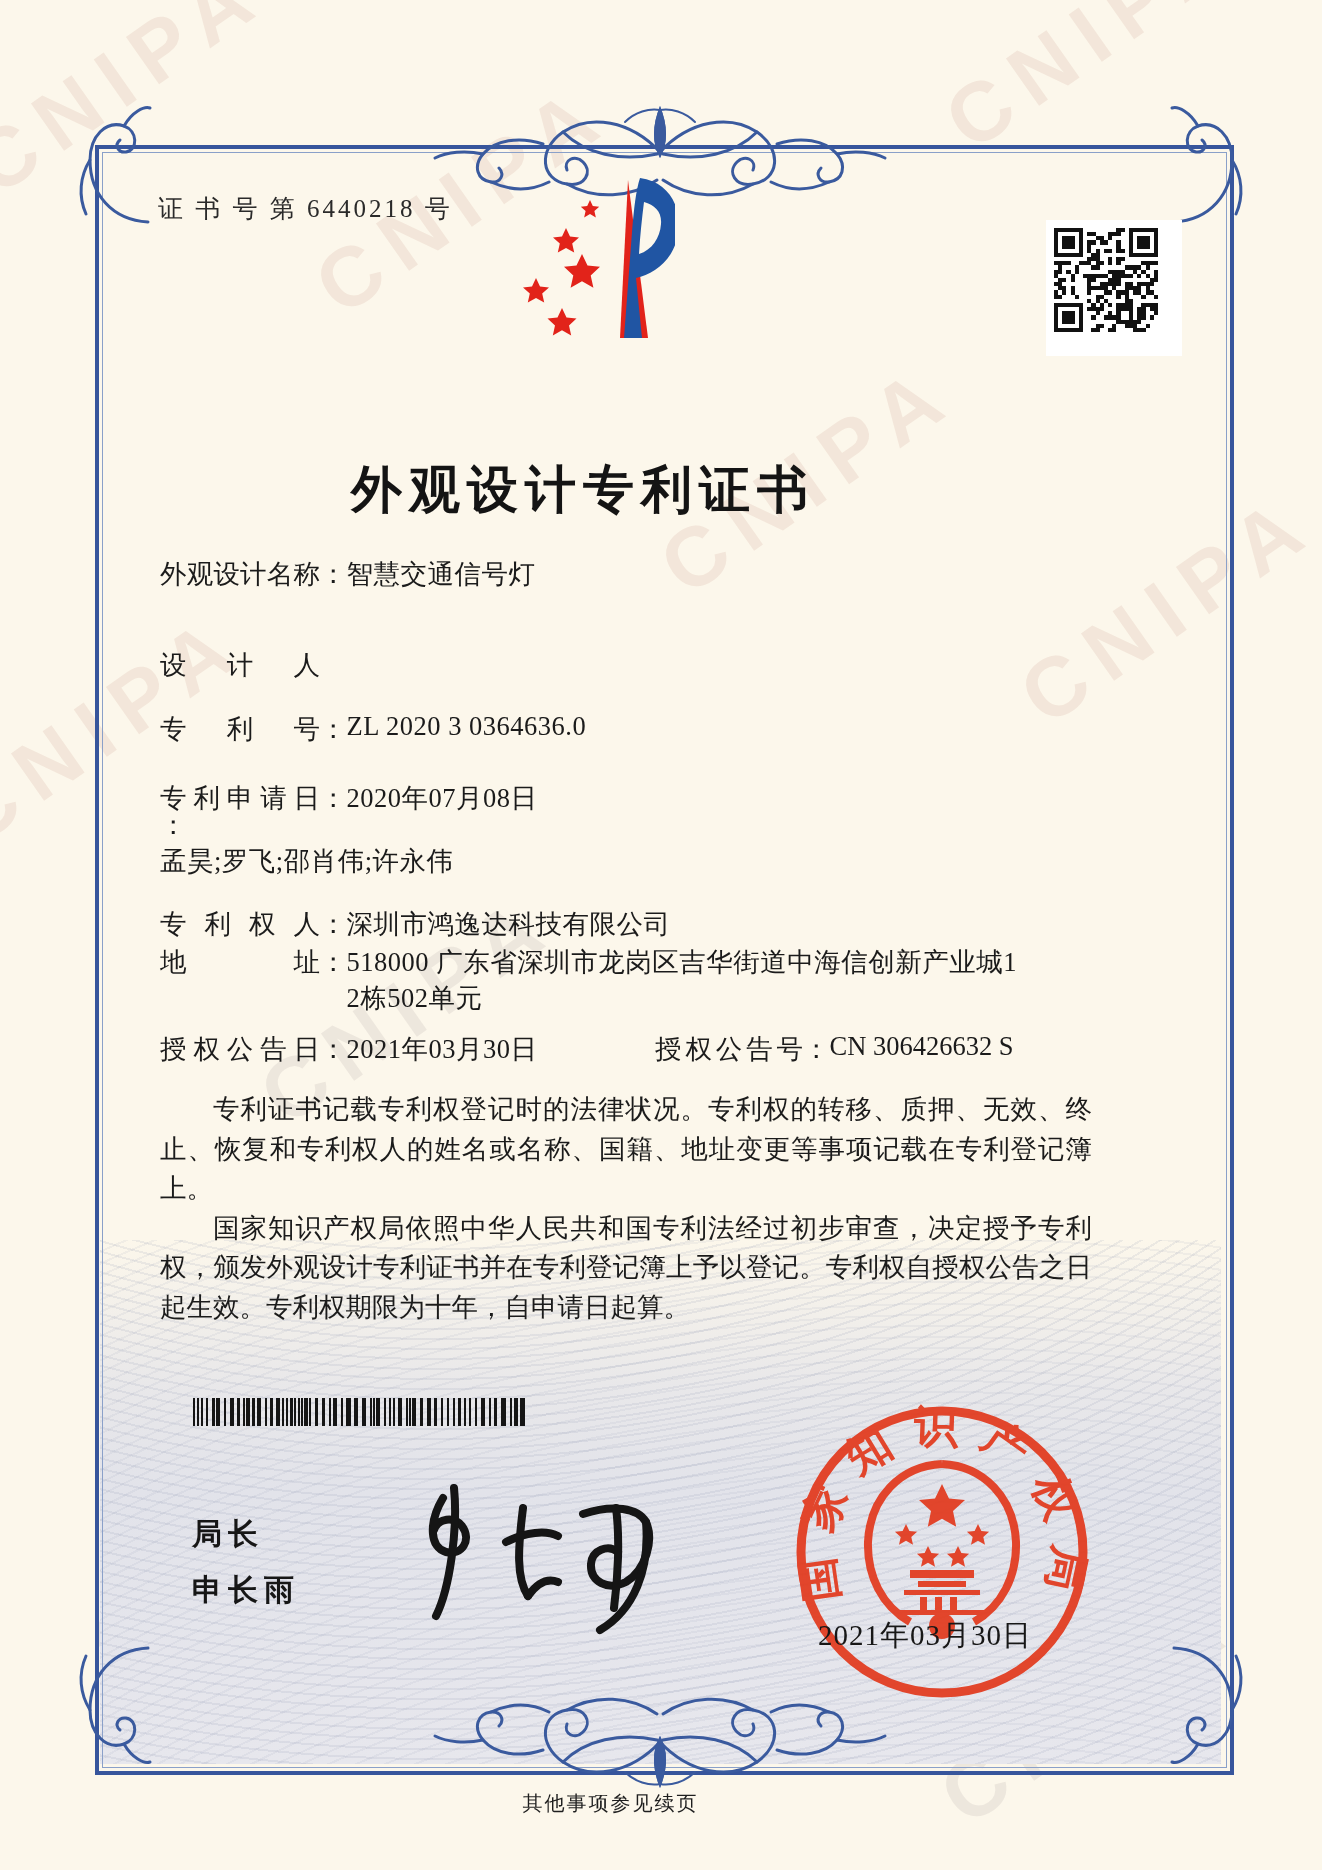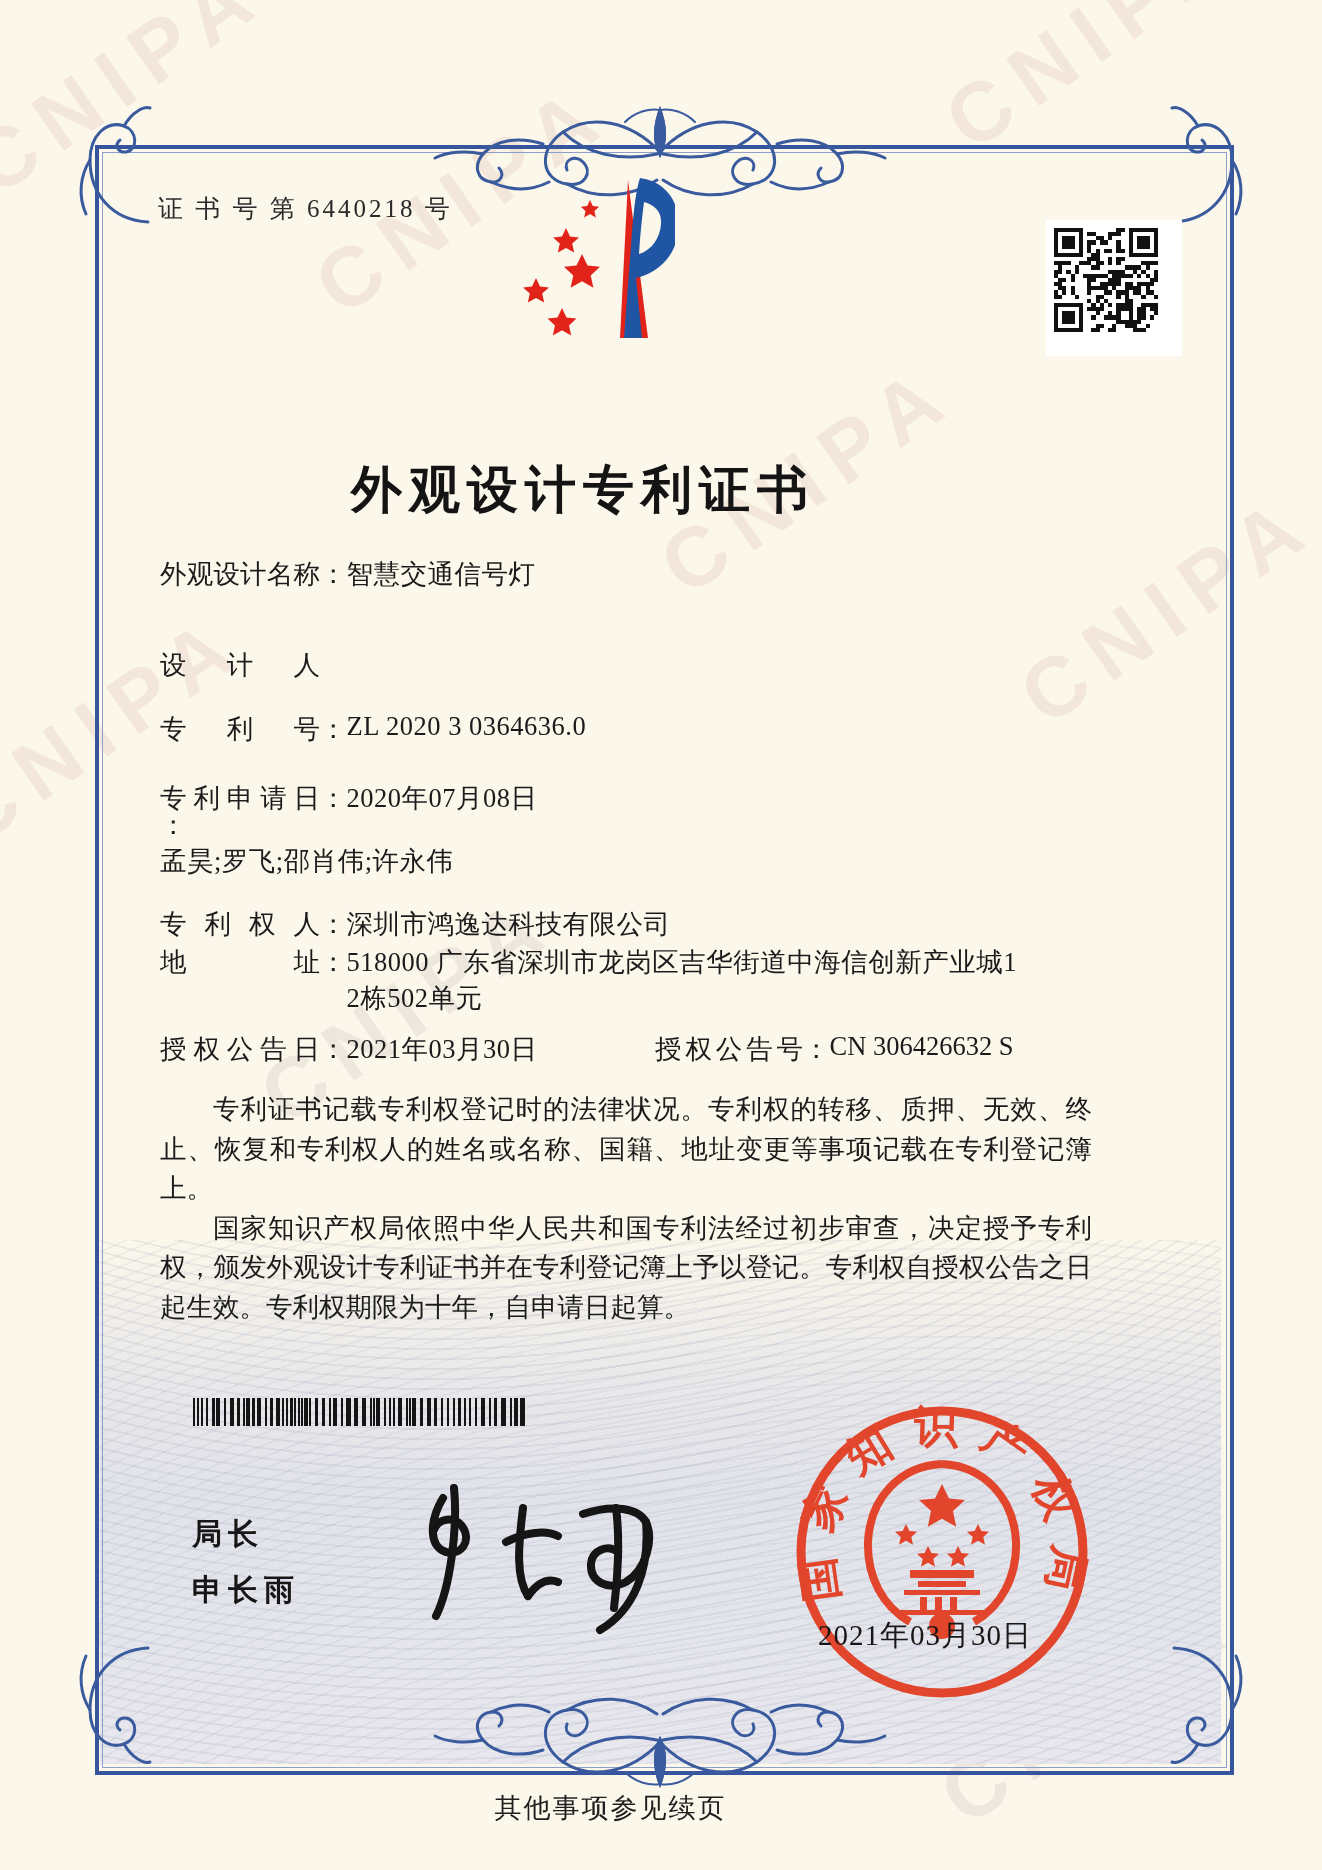--- a/index.html
+++ b/index.html
@@ -88,21 +88,21 @@
     font-size:29px;letter-spacing:1px;color:#171717;
   }
   .page-info{
     position:absolute;left:95px;top:1706px;width:1131px;box-sizing:border-box;
     padding-right:100px;text-align:center;z-index:2;
     font-size:24px;letter-spacing:2px;color:#2b2b2b;
   }
   .cont-note{
     position:absolute;left:95px;top:1790px;width:1131px;box-sizing:border-box;
     padding-right:100px;text-align:center;z-index:2;
-    font-size:27px;letter-spacing:2px;color:#1e1e1e;
+    font-size:20px;letter-spacing:2px;color:#1e1e1e;
   }
 </style>
 </head>
 <body>
 
 <div class="page">
 
   <span class="wm" style="left:-50px;top:30px;">CNIPA</span>
   <span class="wm" style="left:295px;top:150px;">CNIPA</span>
   <span class="wm" style="left:925px;top:-15px;">CNIPA</span>

